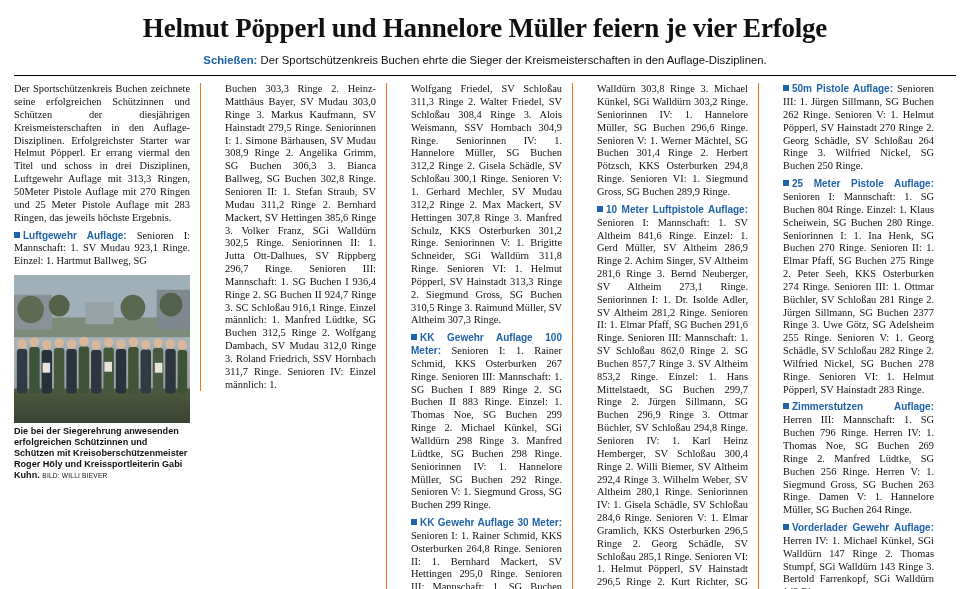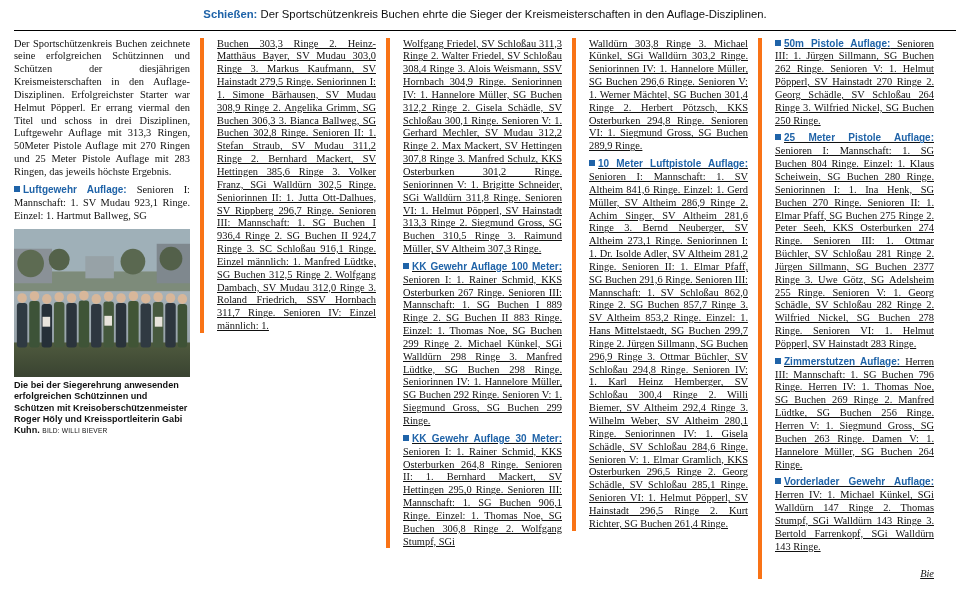--- a/index.html
+++ b/index.html
@@ -50,23 +50,22 @@
     gap: 1px;
     align-items: flex-start;
   }
   .col {
     width: 185px;
     padding-right: 9px;
     box-sizing: border-box;
     position: relative;
   }
   .col + .col {
-    border-left: 4px solid #f97316;
-    padding-left: 13px;
-    text-decoration: underline;
+    border-left: 1px solid #f97316;
+    padding-left: 24px;
   }
   .col p {
     margin: 0;
     font-size: 10.4px;
     line-height: 1.235;
     text-align: justify;
     text-justify: inter-word;
     hyphens: auto;
   }
   .col p + p {
@@ -122,20 +121,21 @@
     font-size: 10.4px;
     font-style: italic;
     margin-top: 15px;
   }
 </style>
 </head>
 <body>
 
 <div class="page">
 
+  <h1 class="headline">Helmut Pöpperl und Hannelore Müller feiern je vier Erfolge</h1>
 
   <div class="subhead">
     <span class="lead">Schießen:</span><span> Der Sportschützenkreis Buchen ehrte die Sieger der Kreismeisterschaften in den Auflage-Disziplinen.</span>
   </div>
 
   <div class="rule"></div>
 
   <div class="columns">
 
     <div class="col">

